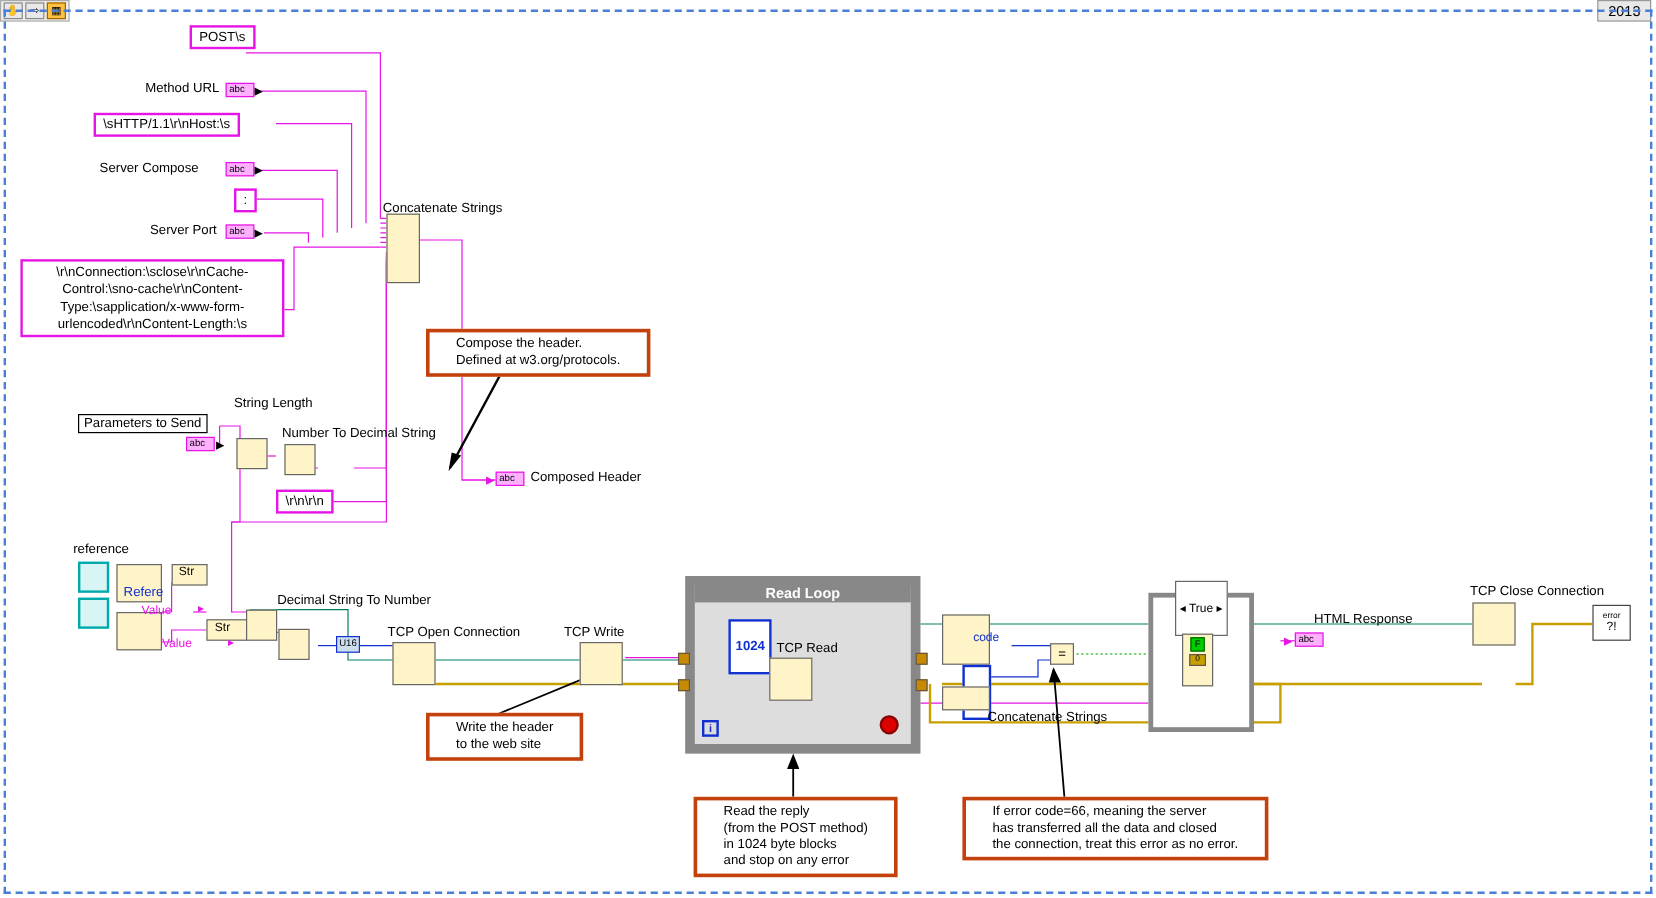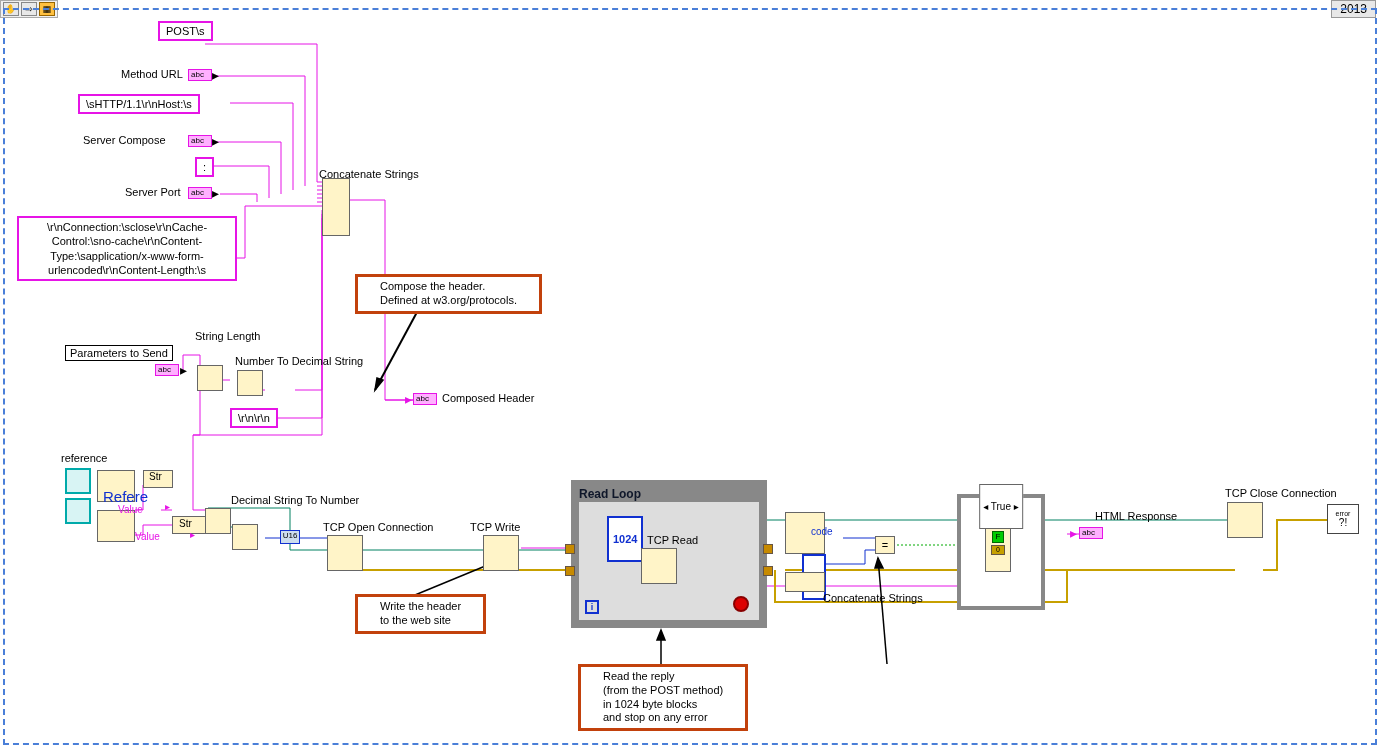--- a/index.html
+++ b/index.html
@@ -11,21 +11,21 @@
 .node{position:absolute;font-size:11px}
 .str-const{border:2px solid #e614e6;background:#fff;padding:2px 6px;color:#000}
 .str-pink{border:1px solid #e614e6;background:#ffb0ff;font-size:8px;padding:0 2px;height:12px;line-height:10px}
 .lbl{color:#000}
 .fn-box{width:26px;height:26px;border:1px solid #666;background:#fff4c8}
 .fn-big{width:40px;height:40px}
 .icon-box{width:26px;height:26px;border:2px solid #0aa;background:#d8f4f4}
 .num-const{border:2px solid #1030d0;background:#fff;color:#1030d0;padding:15px 4px;font-weight:bold}
 .comment{border:3px solid #c2410c;background:#fff;padding:3px 22px;line-height:1.25}
 .read-loop{position:absolute;border:8px solid #888;background:#ddd}
-.read-loop-title{position:absolute;top:-2px;left:0;right:0;color:#0f172a;font-weight:bold;background:#888;font-size:12px;padding:1px 0}
+.read-loop-title{position:absolute;top:-2px;left:0;right:0;text-align:center;color:#ffffff;font-weight:bold;background:#888;font-size:12px;padding:1px 0}
 .case{position:absolute;border:4px solid #888;background:#fff}
 .case-sel{position:absolute;top:-14px;left:50%;transform:translateX(-50%);background:#fff;border:1px solid #666;padding:16px 3px;white-space:nowrap;font-size:10px}
 .svgwire{position:absolute;top:0;left:0;pointer-events:none}
 .arrow{position:absolute;font-size:14px;color:#000}
 .tunnel{position:absolute;width:10px;height:10px;background:#c78a00;border:1px solid #654}
 .stop-btn{width:16px;height:16px;border-radius:50%;background:#d00;border:2px solid #800}
 .ibox{width:14px;height:14px;border:2px solid #1030d0;color:#1030d0;display:flex;align-items:center;justify-content:center;font-weight:bold;font-size:9px}
 .err-box{width:32px;height:30px;background:#fff;border:1px solid #444;font-size:8px;display:flex;flex-direction:column;align-items:center;justify-content:center}
 </style>
 </head>
@@ -148,21 +148,21 @@
   <div class="node lbl" style="top:382px;left:437px">Composed Header</div>
 
   <div class="node comment" style="top:264px;left:350px;white-space:pre">Compose the header.
 Defined at w3.org/protocols.</div>
 
   <div class="node lbl" style="top:442px;left:56px">reference</div>
   <div class="node icon-box" style="top:458px;left:60px"></div>
   <div class="node icon-box" style="top:488px;left:60px"></div>
   <div class="node fn-box" style="top:460px;left:92px;height:32px;width:38px"></div>
   <div class="node fn-box" style="top:500px;left:92px;height:32px;width:38px"></div>
-  <div class="node lbl" style="top:478px;left:98px;color:#1030d0;font-size:15px">Refere</div>
+  <div class="node lbl" style="top:478px;left:98px;color:#1030d0;font-size:11px">Refere</div>
   <div class="node lbl" style="top:494px;left:113px;font-size:10px;color:#e614e6">Value</div>
   <div class="node lbl" style="top:521px;left:130px;font-size:10px;color:#e614e6">Value</div>
   <div class="node fn-box" style="top:460px;left:138px;height:18px;width:30px"></div>
   <div class="node fn-box" style="top:506px;left:167px;height:18px;width:36px"></div>
   <div class="node lbl" style="top:461px;left:144px;font-size:10px">Str</div>
   <div class="node lbl" style="top:508px;left:174px;font-size:10px">Str</div>
 
   <div class="node lbl" style="top:484px;left:226px">Decimal String To Number</div>
   <div class="node fn-box" style="top:498px;left:200px"></div>
   <div class="node fn-box" style="top:514px;left:227px"></div>
@@ -192,20 +192,23 @@
 (from the POST method)
 in 1024 byte blocks
 and stop on any error</div>
 
   <div class="node fn-box" style="top:502px;left:780px;width:40px;height:42px"></div>
   <div class="node lbl" style="top:516px;left:806px;color:#1030d0;font-size:10px">code</div>
   <div class="node num-const" style="top:544px;left:797px">66</div>
   <div class="node" style="top:526px;left:870px;width:20px;height:18px;border:1px solid #666;background:#fff4c8;display:flex;align-items:center;justify-content:center">=</div>
   <div class="node fn-box" style="top:562px;left:780px;width:40px;height:20px"></div>
   <div class="node lbl" style="top:582px;left:818px">Concatenate Strings</div>
+  <div class="node comment" style="top:654px;left:797px;white-space:pre">If error code=66, meaning the server
+has transferred all the data and closed
+the connection, treat this error as no error.</div>
 
   <div class="case" style="top:484px;left:952px;width:88px;height:116px">
     <div class="case-sel">◂ <span>True</span> ▸</div>
     <div class="node" style="top:30px;left:24px;width:26px;height:44px;border:1px solid #666;background:#fff4c8">
       <div style="width:12px;height:12px;background:#0c0;border:1px solid #060;margin:2px auto;font-size:8px;text-align:center">F</div>
       <div style="width:14px;height:10px;background:#c7a000;border:1px solid #654;margin:1px auto;font-size:7px;text-align:center">0</div>
     </div>
   </div>
 
   <div class="node lbl" style="top:500px;left:1090px">HTML Response</div>

